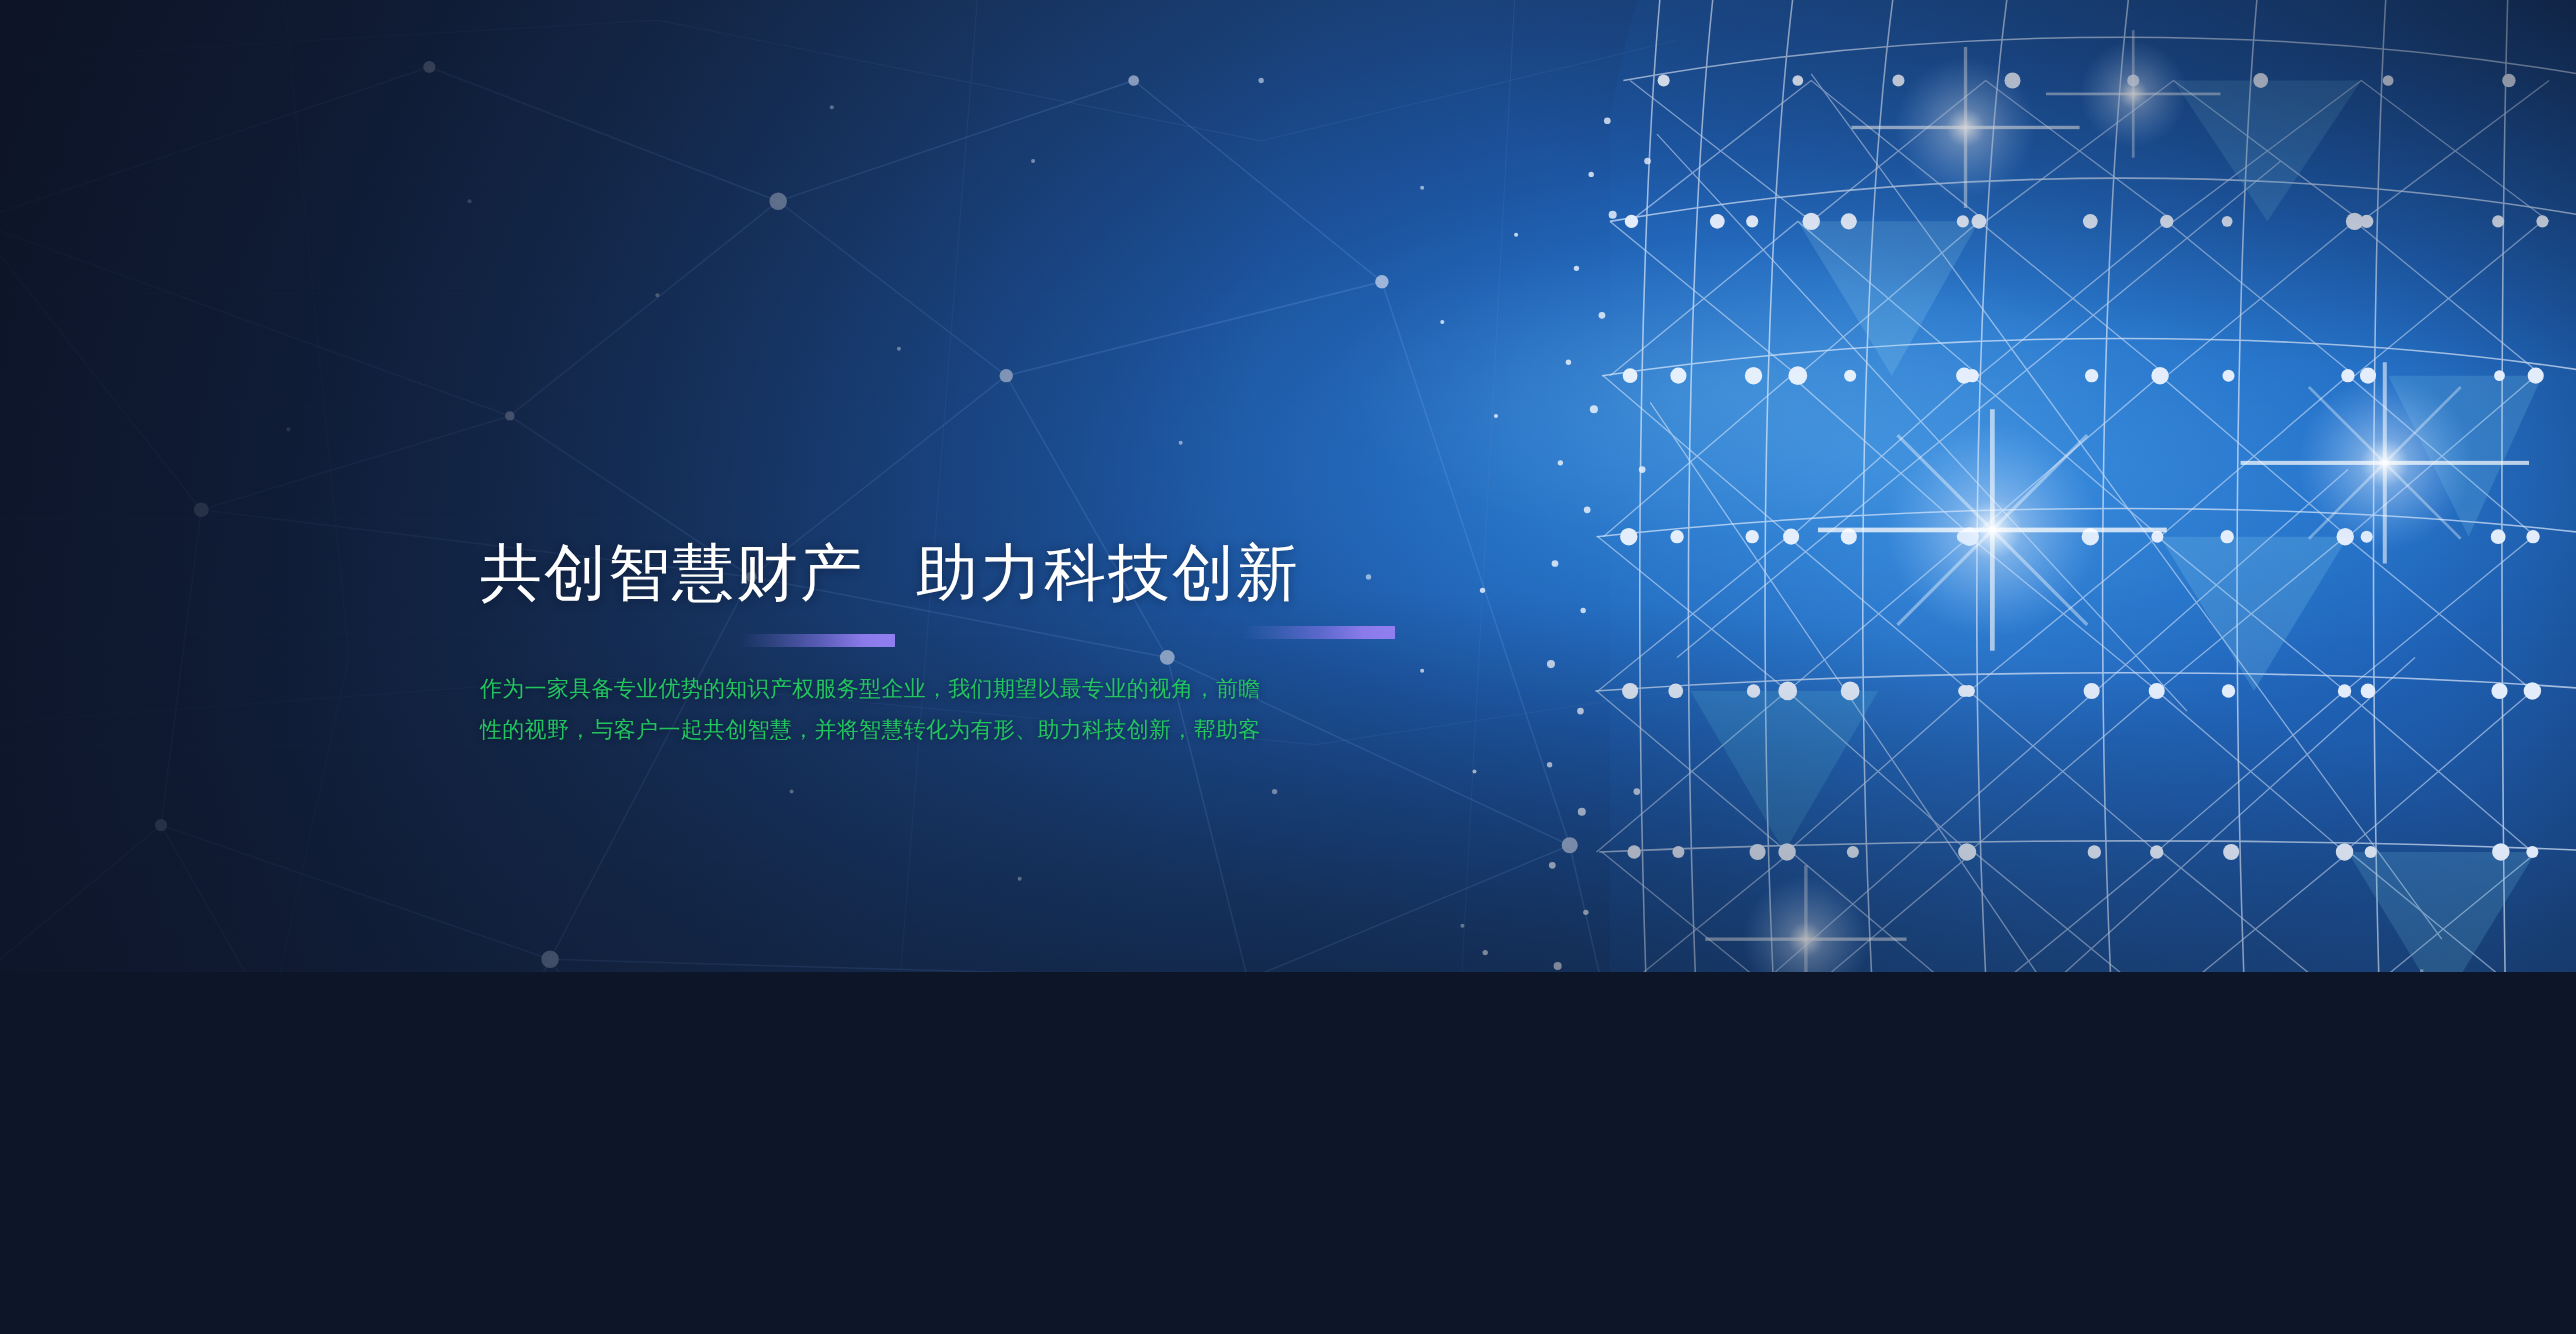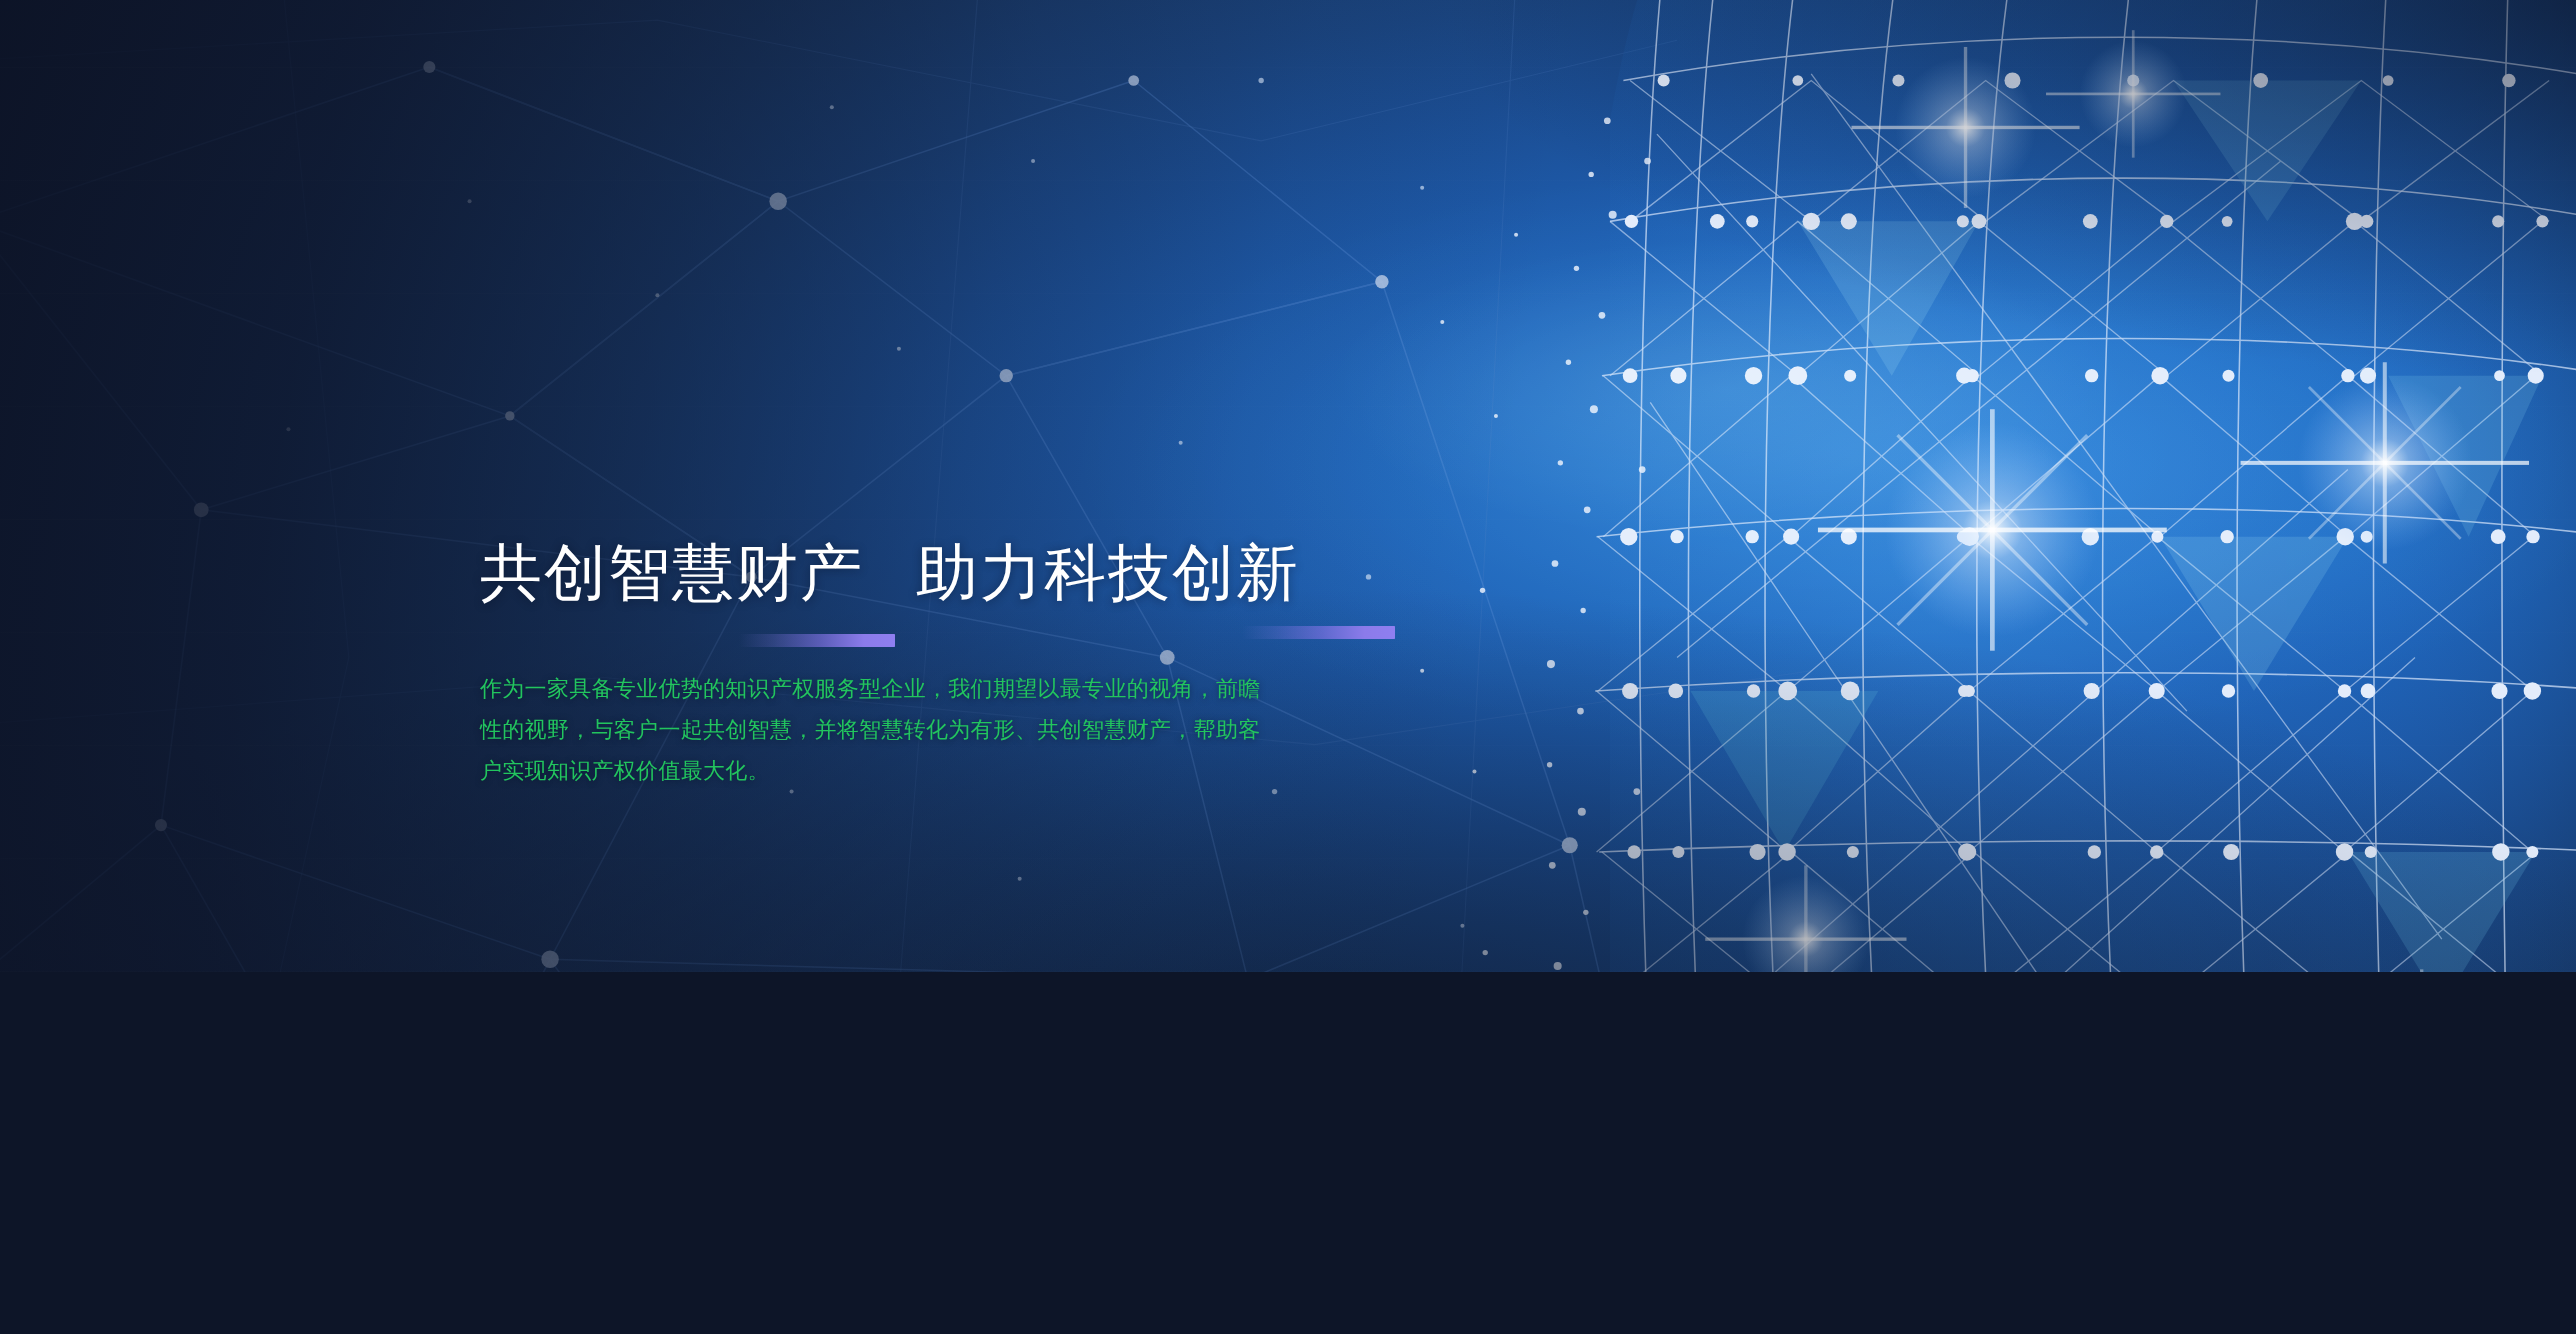--- a/index.html
+++ b/index.html
@@ -458,19 +458,18 @@
 
     <div id="headline">
       <span>共创智慧财产</span><span class="gap"></span><span>助力科技创新</span>
 
       <span class="underline" id="underline-1"></span>
       <span class="underline" id="underline-2"></span>
     </div>
 
     <div id="description">
       <p>作为一家具备专业优势的知识产权服务型企业，我们期望以最专业的视角，前瞻</p>
-      <p>性的视野，与客户一起共创智慧，并将智慧转化为有形、共创智慧财产，帮助客</p>
-      <p>户实现知识产权价值最大化。</p>
+      <p>性的视野，与客户一起共创智慧，并将智慧转化为有形、助力科技创新，帮助客</p>
     </div>
 
   </div>
 </div>
 
 
 </body></html>

